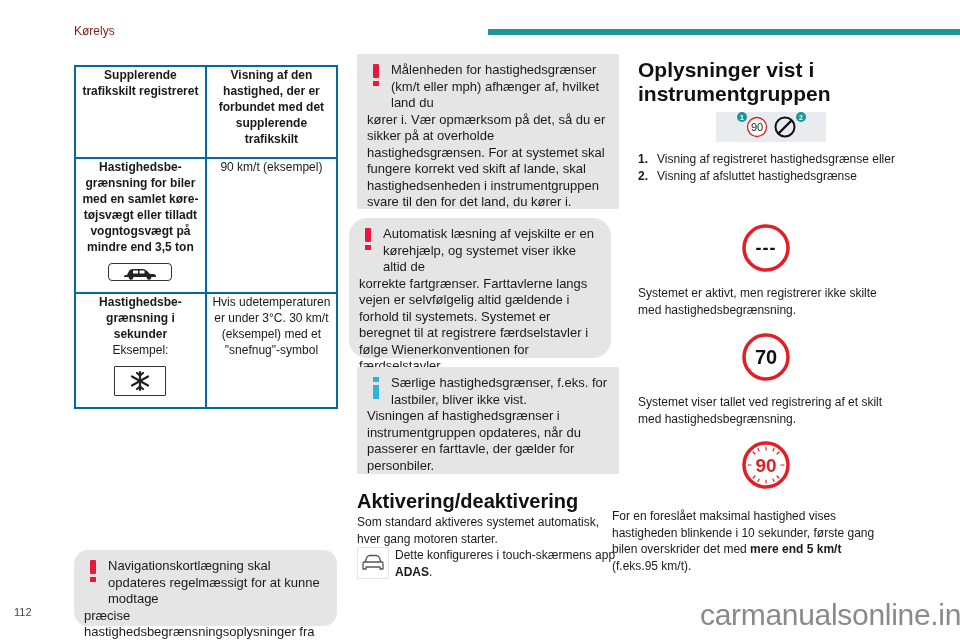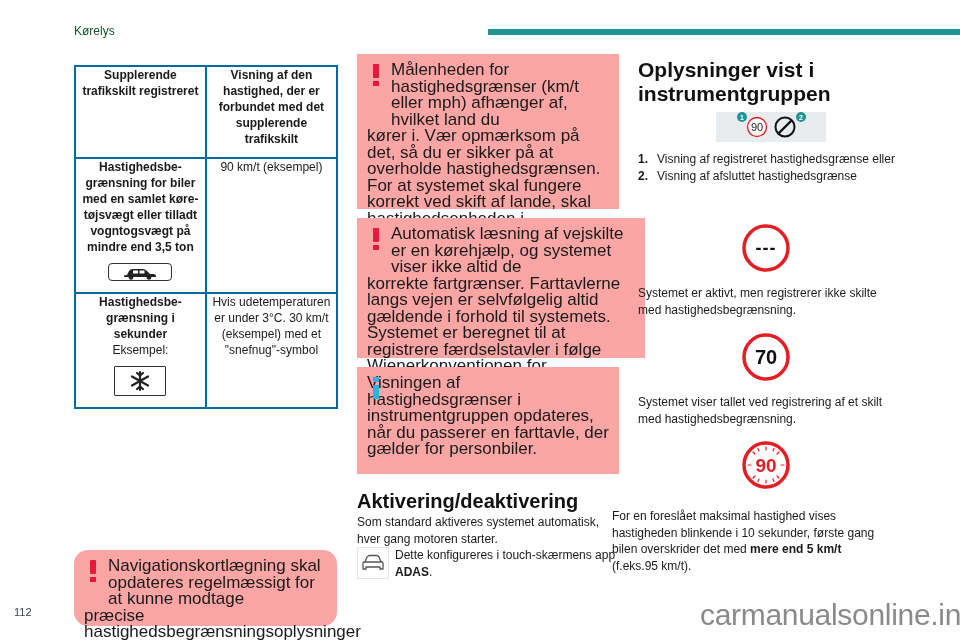--- a/index.html
+++ b/index.html
@@ -1,39 +1,39 @@
 <!DOCTYPE html>
 <html><head>
 <meta charset="utf-8">
 <style>
   * { box-sizing: border-box; margin: 0; padding: 0; }
   html, body { width: 960px; height: 640px; background: #ffffff; overflow: hidden; }
   body { position: relative; font-family: "Liberation Sans", sans-serif; color: #1a1a1a; }
 
-  .header-title { position: absolute; left: 74px; top: 24px; font-size: 12px; color: #14532d; }
+  .header-title { position: absolute; left: 74px; top: 24px; font-size: 12px; color: #7f1d1d; }
   .header-bar { position: absolute; left: 488px; top: 29px; width: 472px; height: 6px; background: #1e9596; }
 
   .page-num { position: absolute; left: 14px; top: 606px; font-size: 11px; color: #3a4a4f; }
   .watermark { position: absolute; left: 700px; top: 598px; font-size: 30px; color: #8a8a8a; letter-spacing: -0.3px; }
 
   
   .table { position: absolute; left: 74px; top: 65px; width: 264px; border-collapse: collapse; font-size: 12px; line-height: 16px; }
   .table td { border: 2px solid #0369a1; vertical-align: top; text-align: center; padding: 0 3px 8px 3px; }
   .table td.col1 { width: 132px; }
   .table td.col2 { width: 132px; text-align: center; }
   .table .hdr td { font-weight: bold; padding-bottom: 10px; }
   .bold { font-weight: bold; display: block; }
   .plain { display: block; }
   .sign-box { display: inline-block; margin-top: 8px; border: 1.5px solid #333; border-radius: 4px; background: #fff; }
   .sign-car { width: 64px; height: 18px; }
   .sign-snow { width: 52px; height: 30px; border-radius: 1px; }
   .sign-time { width: 52px; height: 30px; border-radius: 1px; font-weight: bold; font-size: 15px; line-height: 28px; }
 
   
-  .notice { position: absolute; background: #fca5a5; font-size: 17px; line-height: 16.5px; padding: 8px 10px 8px 10px; }
+  .notice { position: absolute; background: #e5e5e5; font-size: 13px; line-height: 16.5px; padding: 8px 10px 8px 10px; }
   .notice .first { padding-left: 24px; position: relative; display: block; }
   .notice .ico { position: absolute; left: 6px; top: 2px; width: 8px; height: 22px; }
   .notice .rest { display: block; }
   .excl-bar { position: absolute; left: 0; top: 0; width: 6px; height: 14px; background: #e8173d; border-radius: 1px; }
   .excl-dot { position: absolute; left: 0; top: 17px; width: 6px; height: 5px; background: #e8173d; }
   .info-dot { position: absolute; left: 0; top: 0; width: 6px; height: 5px; background: #2cb3e0; }
   .info-bar { position: absolute; left: 0; top: 8px; width: 6px; height: 14px; background: #2cb3e0; }
 
   .heading-sm { position: absolute; font-weight: bold; font-size: 20px; line-height: 26px; color: #111; }
   .para { position: absolute; font-size: 12px; line-height: 16.5px; color: #1a1a1a; }
@@ -112,37 +112,38 @@
   <span class="first">
     <span class="ico">
         <span class="excl-bar"></span>
         <span class="excl-dot"></span>
       </span>
     <span>Målenheden for hastighedsgrænser (km/t eller mph) afhænger af, hvilket land du</span>
   </span>
   <span class="rest">kører i. Vær opmærksom på det, så du er sikker på at overholde hastighedsgrænsen. For at systemet skal fungere korrekt ved skift af lande, skal hastighedsenheden i instrumentgruppen svare til den for det land, du kører i.</span>
 </div>
 
-<div class="notice" style="left:357px; top:218px; width:288px; height:140px;">
+<div class="notice" style="left:349px; top:218px; width:262px; height:140px;border-radius:18px;">
   <span class="first">
     <span class="ico">
         <span class="excl-bar"></span>
         <span class="excl-dot"></span>
       </span>
     <span>Automatisk læsning af vejskilte er en kørehjælp, og systemet viser ikke altid de</span>
   </span>
   <span class="rest">korrekte fartgrænser. Farttavlerne langs vejen er selvfølgelig altid gældende i forhold til systemets. Systemet er beregnet til at registrere færdselstavler i følge Wienerkonventionen for færdselstavler.</span>
 </div>
 
 <div class="notice" style="left:357px; top:367px; width:262px; height:107px;">
   <span class="first">
     <span class="ico">
         <span class="info-dot"></span>
         <span class="info-bar"></span>
       </span>
+    <span>Særlige hastighedsgrænser, f.eks. for lastbiler, bliver ikke vist.</span>
   </span>
   <span class="rest">Visningen af hastighedsgrænser i instrumentgruppen opdateres, når du passerer en farttavle, der gælder for personbiler.</span>
 </div>
 
 <div class="heading-sm" style="left:357px; top:488px;">Aktivering/deaktivering</div>
 <div class="para" style="left:357px; top:514px; width:265px;">Som standard aktiveres systemet automatisk, hver gang motoren starter.</div>
 <div class="adas-icon">
   <svg width="30" height="30" viewBox="0 0 30 30">
       <path d="M7 14 L9 9 Q10 7.5 12 7.5 L18 7.5 Q20 7.5 21 9 L23 14 M6 14 L24 14 Q25 14 25 15.5 L25 21 L22 21 L22 19 L8 19 L8 21 L5 21 L5 15.5 Q5 14 6 14 Z" fill="none" stroke="#555" stroke-width="1.3" stroke-linejoin="round"></path>
     </svg>

